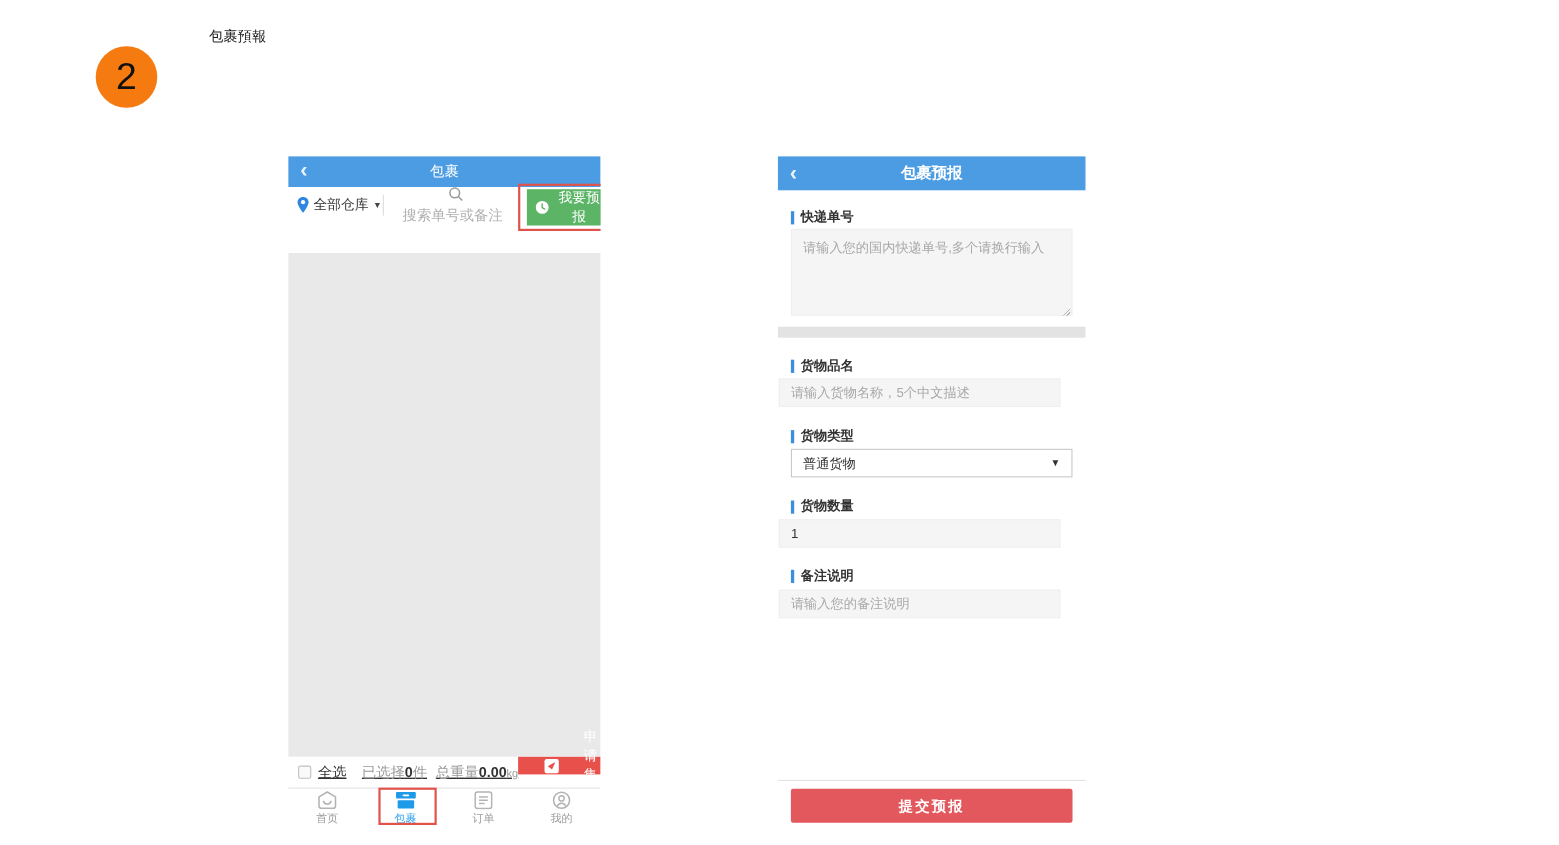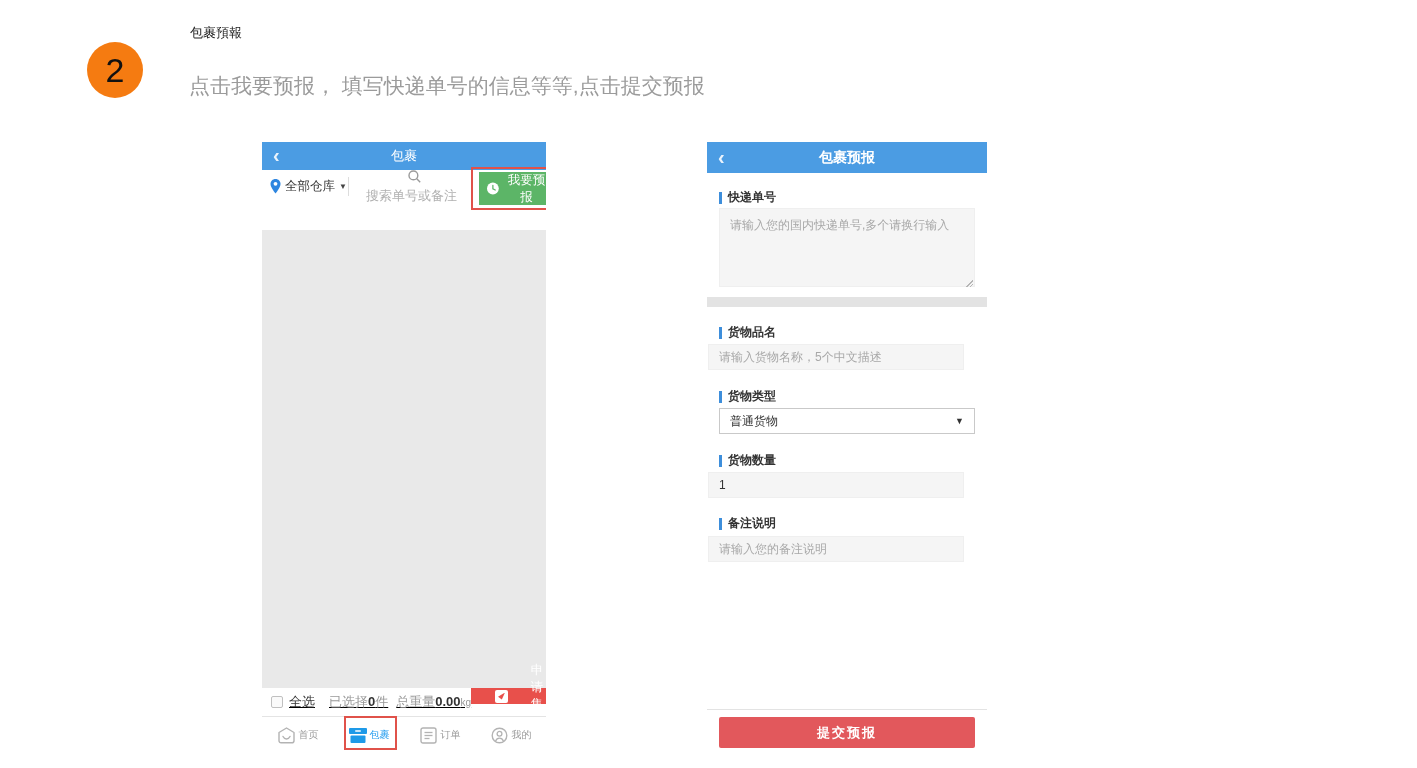--- a/index.html
+++ b/index.html
@@ -57,21 +57,21 @@
   .selected-info b, .weight-info b { color:#333; font-weight:bold; }
   .weight-info { font-size:13px; color:#999; margin-left:8px; white-space:nowrap; }
   .weight-info .unit { font-size:10px; }
   .apply-btn { position:absolute; left:209px; top:0; width:75px; height:16px; background:#e8504b; color:#fff;
     font-size:12.5px; border:none; display:flex; align-items:center; gap:20px; padding-left:24px; }
   .consolidate-icon { width:13px; height:13px; background:#fff; border-radius:2px; position:relative; flex:none; }
   .consolidate-icon::after { content:""; position:absolute; left:3px; top:3px; width:7px; height:7px; background:#e8504b; clip-path:polygon(0 60%,100% 0,55% 100%); }
 
   
   .bottom-nav { position:absolute; left:0; top:574px; width:100%; height:37px; background:#fff; border-top:1px solid #e4e4e4; display:flex; }
-  .nav-item { flex:1; display:flex; align-items:center; justify-content:center; gap:2px; }
+  .nav-item { flex:1; display:flex; flex-direction:column; align-items:center; justify-content:center; gap:2px; }
   .nav-label { font-size:10px; color:#9a9a9a; }
   .nav-item.active .nav-label { color:#2aa0f0; }
   .nav-icon { width:20px; height:16px; display:flex; align-items:center; justify-content:center; }
 
   
   .field-label { position:absolute; left:12px; display:flex; align-items:center; gap:6px; height:13px; }
   .label-bar { width:3px; height:12px; background:#3d8edb; }
   .label-text { font-size:12px; font-weight:bold; color:#333; }
   .f-input { position:absolute; left:1px; width:256px; height:26px; background:#f5f5f5; border:1px solid #efefef;
     font-size:12px; color:#333; padding:12px 10px; outline:none; font-family:inherit; }
@@ -93,21 +93,20 @@
 </style>
 </head>
 <body>
 
 <div class="page">
 
   <div class="step-badge">
     <span>2</span>
   </div>
   <div class="step-title">包裹預報</div>
-  <div class="step-desc">点击我要预报， 填写快递单号的信息等等,点击提交预报</div>
 
   <div class="phone phone-left">
 
     <div class="app-header">
       <span class="back-chevron">‹</span>
       <span>包裹</span>
     </div>
 
     <div class="filter-bar">
       <div class="warehouse">

